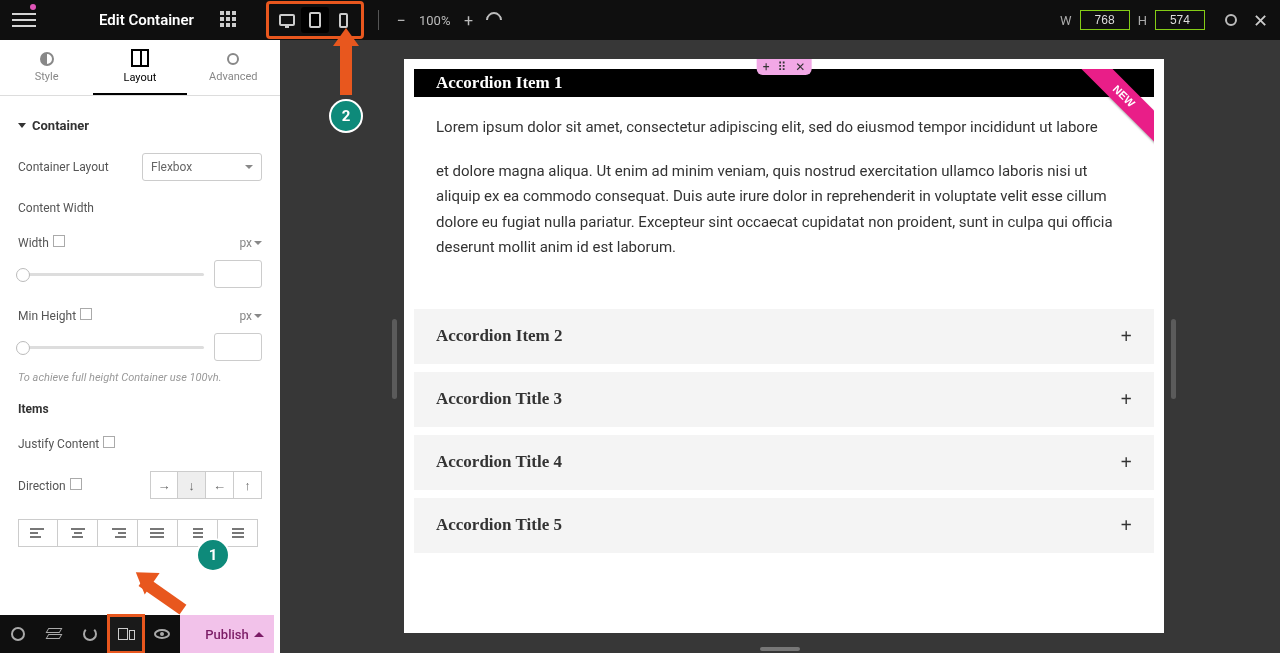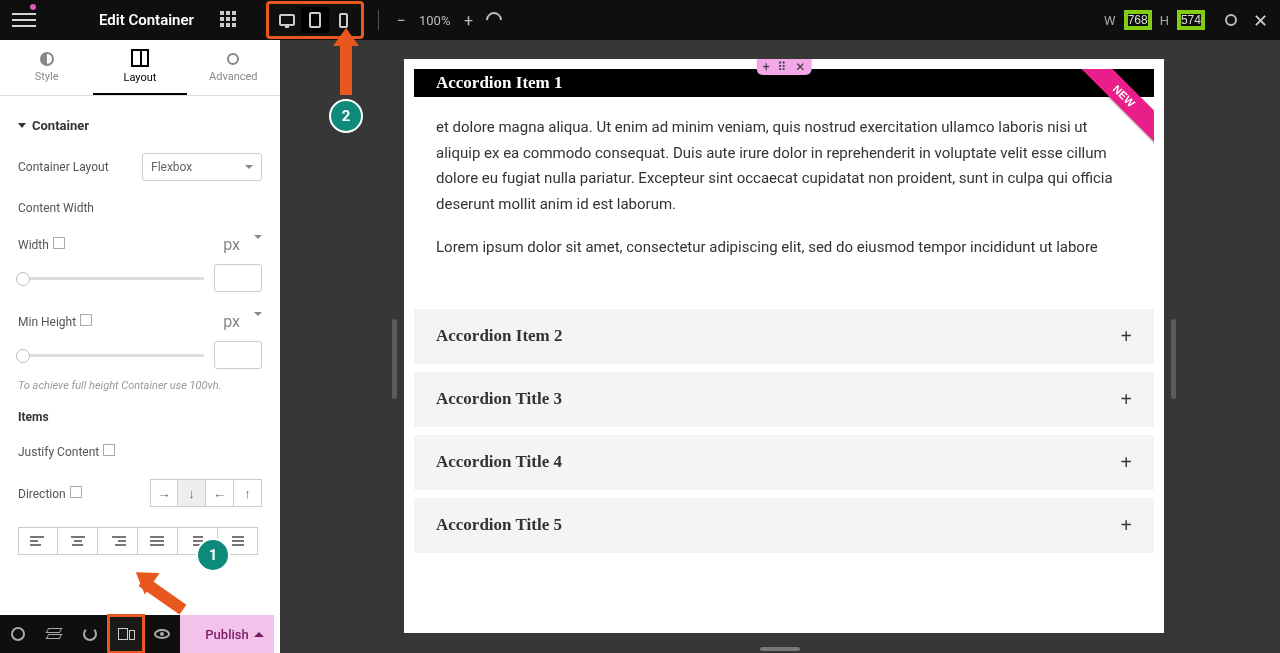--- a/index.html
+++ b/index.html
@@ -23,21 +23,21 @@
   .dev-desktop::after{content:'';position:absolute;bottom:-4px;left:4px;right:4px;height:2px;background:#ccc;}
   .dev-tablet{ width:12px;height:16px;border:2px solid #ccc;border-radius:2px;}
   .dev-mobile{ width:9px;height:15px;border:2px solid #ccc;border-radius:2px;}
 
   .divider{ width:1px;height:20px;background:#555;margin:0 14px;}
   .zoom-ctrl{display:flex;align-items:center;gap:10px;color:#bbb;font-size:13px;}
   .zoom-btn{width:16px;height:16px;display:flex;align-items:center;justify-content:center;color:#bbb;cursor:pointer;font-size:16px;}
   .undo-ico{width:16px;height:16px;border:2px solid #bbb;border-radius:50%;border-left-color:transparent;border-bottom-color:transparent;transform:rotate(-45deg);position:relative;}
 
   .right-tools{ margin-left:auto; display:flex;align-items:center;gap:8px;color:#aaa;font-size:13px;}
-  .dim-input{ width:28px;height:20px;background:transparent;border:4px solid #84cc16;color:#ddd;text-align:center;font-size:12px;}
+  .dim-input{ width:50px;height:20px;background:transparent;border:1px solid #84cc16;color:#ddd;text-align:center;font-size:12px;}
   .gear-ico{width:16px;height:16px;position:relative;}
   .gear-ico::before{content:'';position:absolute;inset:2px;border:2px solid #bbb;border-radius:50%;}
   .close-x{font-size:18px;color:#ccc;cursor:pointer;margin-left:6px;margin-right:4px;}
 
   
   .sidepanel{ position:absolute; left:0; top:40px; bottom:0; width:280px; background:#fff; color:#333; display:flex; flex-direction:column;}
   .tabs{ display:flex; height:56px; border-bottom:1px solid #ddd;}
   .tab{ flex:1; display:flex; flex-direction:column; align-items:center; justify-content:center; font-size:11px; color:#888; cursor:pointer; gap:4px;}
   .tab.active{ color:#000; border-bottom:2px solid #000;}
   .tab-ico{width:18px;height:18px;}
@@ -48,21 +48,21 @@
   .ico-adv::before{content:'';position:absolute;inset:1px;border:2px solid #888;border-radius:50%;}
 
   .panel-body{ flex:1; overflow:auto; padding:14px 18px; font-size:12px; color:#333;}
   .section-head{ font-weight:bold; font-size:13px; margin:8px 0 14px; display:flex;align-items:center;gap:6px;}
   .caret-d{width:0;height:0;border-left:4px solid transparent;border-right:4px solid transparent;border-top:5px solid #333;}
   .row{ display:flex; align-items:center; justify-content:space-between; margin:20px 0;}
   .row label{ color:#555;}
   .select{ width:120px; height:28px; border:1px solid #ccc; border-radius:3px; padding:0 8px; font-size:12px; display:flex;align-items:center;justify-content:space-between;color:#666;cursor:pointer;}
   .sel-caret{width:0;height:0;border-left:4px solid transparent;border-right:4px solid transparent;border-top:4px solid #888;}
   .resp-box{width:12px;height:12px;border:1px solid #aaa;display:inline-block;margin-left:4px;}
-  .unit{ font-size:16px;color:#888;display:flex;align-items:flex-start;gap:14px;}
+  .unit{ font-size:12px;color:#888;display:flex;align-items:center;gap:2px;}
   .slider-row{display:flex;align-items:center;gap:10px;margin-top:-10px;}
   .slider{ flex:1; height:3px; background:#ddd; position:relative;border-radius:2px;}
   .slider::before{content:'';position:absolute;left:-2px;top:-5px;width:12px;height:12px;border-radius:50%;background:#fff;border:1px solid #bbb;}
   .num-input{ width:48px;height:28px;border:1px solid #ccc;border-radius:3px;}
   .hint{ font-style:italic; color:#999; font-size:11px; margin:10px 0 18px;}
   .subhead{font-weight:bold;font-size:12px;margin:10px 0 14px;}
 
   .dir-group, .jc-group{display:flex;gap:0;}
   .dir-btn, .jc-btn{ width:28px;height:28px;border:1px solid #ccc; display:flex;align-items:center;justify-content:center; color:#666; font-size:13px;cursor:pointer;background:#fff;}
   .dir-btn + .dir-btn, .jc-btn + .jc-btn{border-left:none;}
@@ -329,22 +329,22 @@
       <span>✕</span>
     </div>
 
     <div class="acc-header">
       <span>Accordion Item 1</span>
       <div class="new-ribbon">
           <span>NEW</span>
         </div>
     </div>
     <div class="acc-body">
+      <p>Lorem ipsum dolor sit amet, consectetur adipiscing elit, sed do eiusmod tempor incididunt ut labore</p>
       <p>et dolore magna aliqua. Ut enim ad minim veniam, quis nostrud exercitation ullamco laboris nisi ut aliquip ex ea commodo consequat. Duis aute irure dolor in reprehenderit in voluptate velit esse cillum dolore eu fugiat nulla pariatur. Excepteur sint occaecat cupidatat non proident, sunt in culpa qui officia deserunt mollit anim id est laborum.</p>
-      <p>Lorem ipsum dolor sit amet, consectetur adipiscing elit, sed do eiusmod tempor incididunt ut labore</p>
     </div>
     <div class="acc-item">
         <span>Accordion Item 2</span>
         <span class="plus">+</span>
       </div>
     <div class="acc-item">
         <span>Accordion Title 3</span>
         <span class="plus">+</span>
       </div>
     <div class="acc-item">

